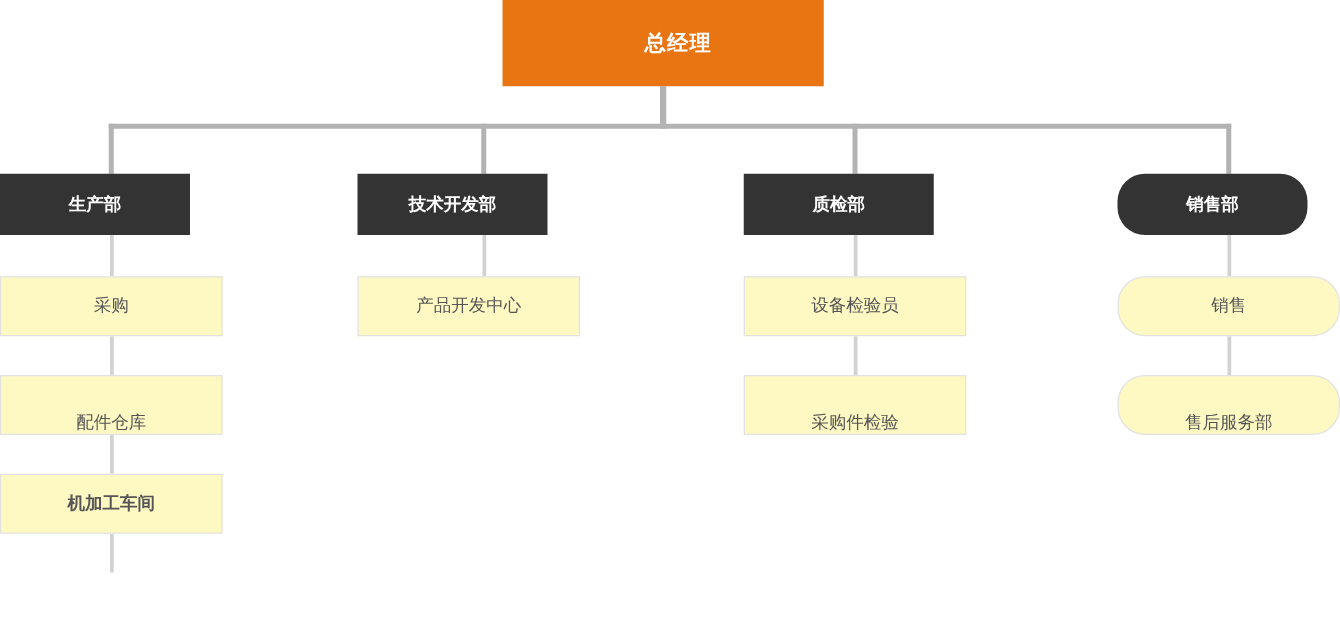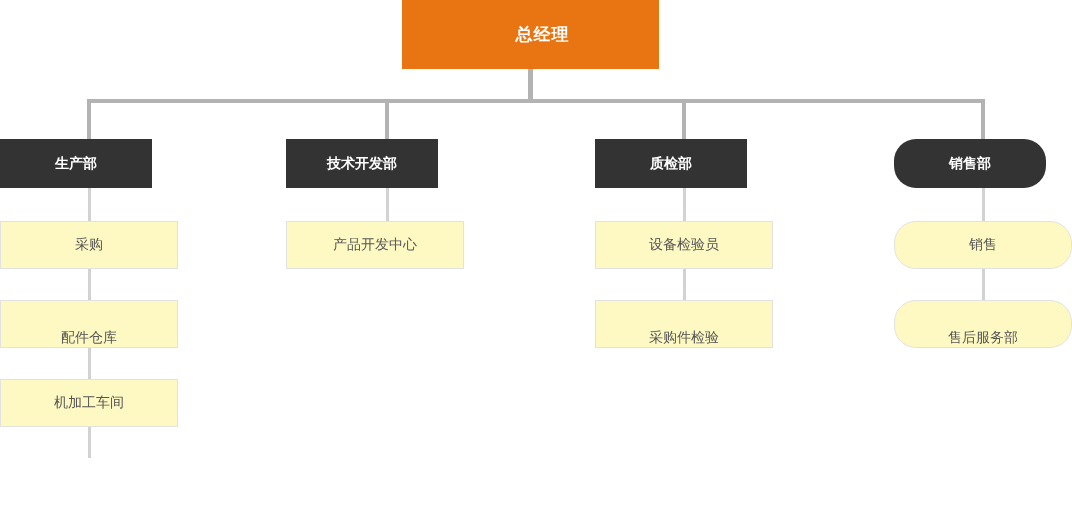--- a/index.html
+++ b/index.html
@@ -55,21 +55,21 @@
     background: #d2d2d2;
   }
   
   .col1 { left: 0; }
   .col2 { left: 286px; }
   .col3 { left: 595px; }
   .col4 { left: 894px; border-radius: 22px; }
   
   .row1 { top: 221px; }
   .row2 { top: 300px; align-items: flex-end; }
-  .row3 { top: 379px; }
+  .row3 { top: 379px; font-weight: bold; }
   .row4 { top: 458px; }
 </style>
 </head>
 <body>
 
 <div class="canvas">
 
   <div class="conn" style="left:528px; top:69px; width:5px; height:34px;"></div>
 
   <div class="conn" style="left:87px; top:99px; width:898px; height:4px;"></div>

